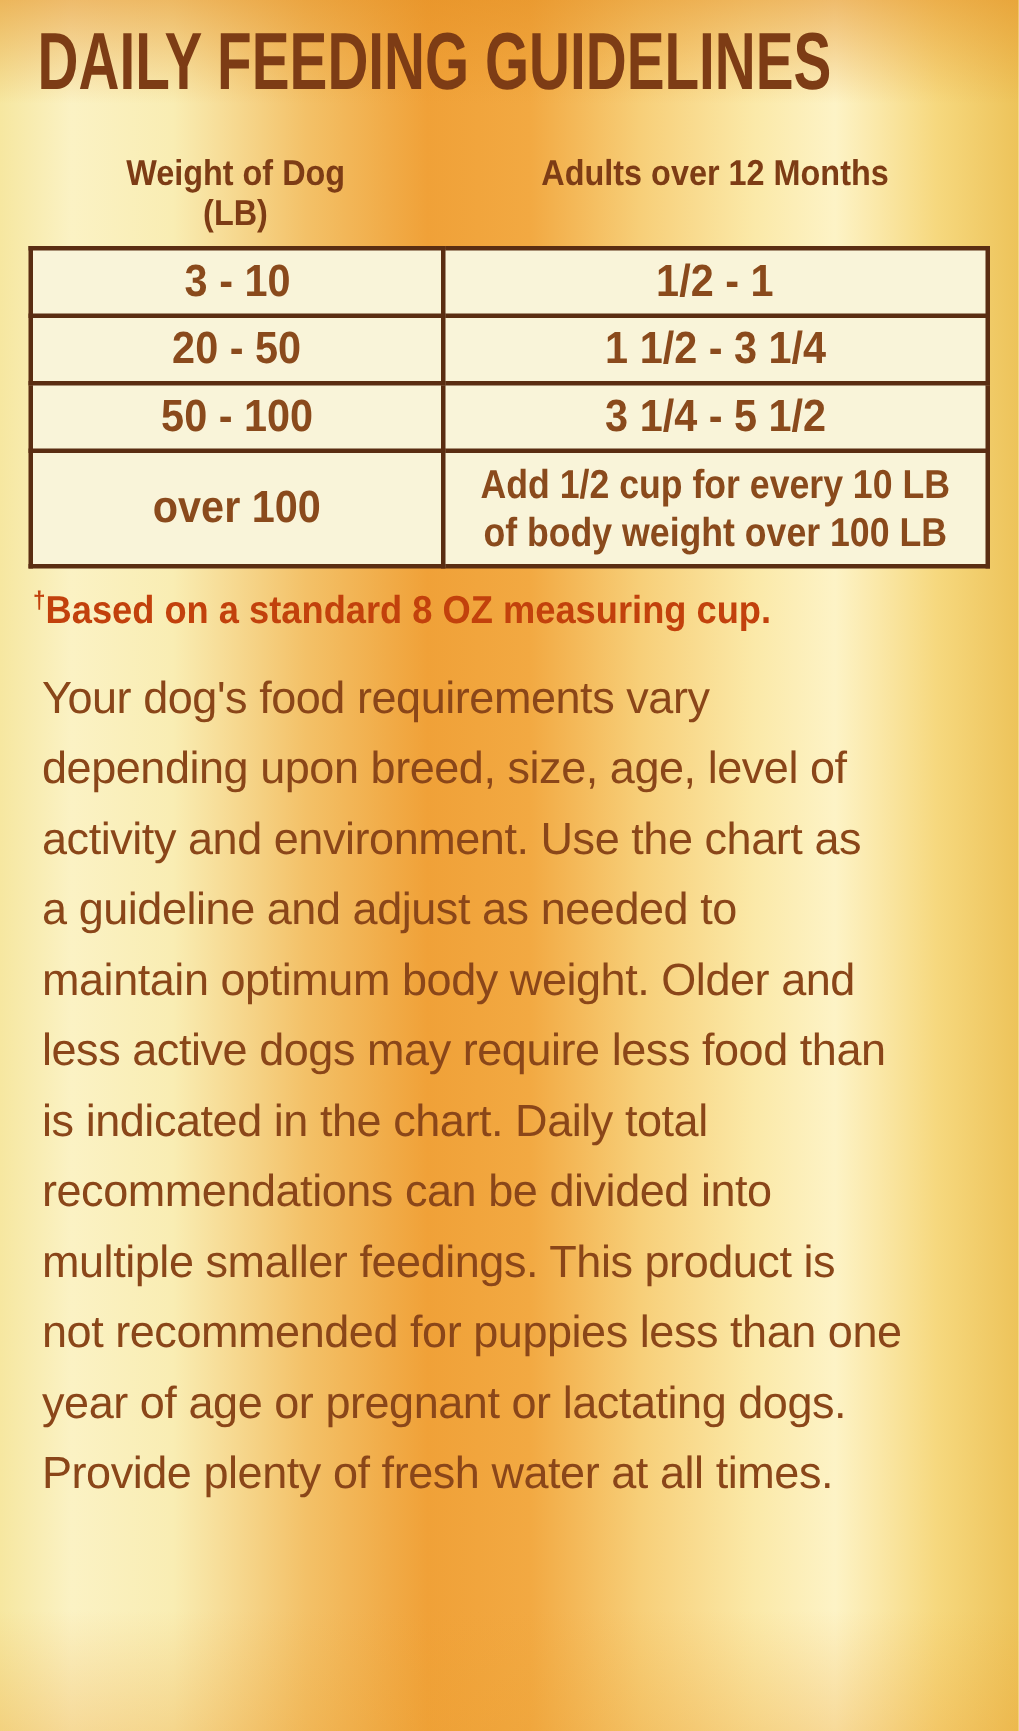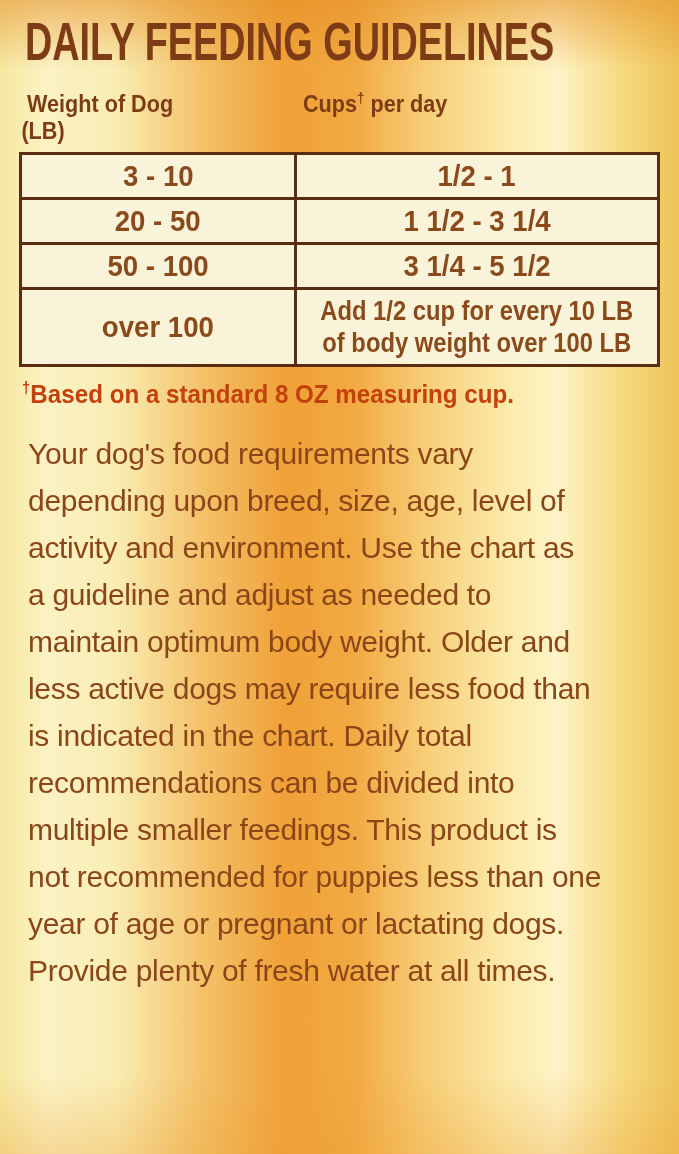--- a/index.html
+++ b/index.html
@@ -39,25 +39,26 @@
     display: inline-block;
     transform: scaleX(0.70);
     transform-origin: left center;
     letter-spacing: 0px;
   }
   .big-title-2 .squeeze { transform: scaleX(0.80); }
   .big-title-2 { margin: 46px 0 0 28px; }
 
   .col-headers {
     display: flex;
-    margin: 22px 0 0 19px;
+    margin: 34px 0 0 19px;
     width: 640px;
     font-weight: bold;
     font-size: 24px;
     line-height: 27px;
+    text-align: center;
     color: #7d3c15;
   }
   .col-headers .col1 { width: 276px; }
   .col-headers .col2 { width: 364px; }
   .col-headers .squeeze {
     display: inline-block;
     transform: scaleX(0.90);
     transform-origin: center;
     white-space: nowrap;
   }
@@ -125,21 +126,21 @@
 <div class="page">
 
   <h1 class="big-title"><span class="squeeze">DAILY FEEDING GUIDELINES</span></h1>
 
   <div class="col-headers">
     <div class="col1">
       <div><span class="squeeze">Weight of Dog</span></div>
       <div><span class="squeeze">(LB)</span></div>
     </div>
     <div class="col2">
-      <div><span class="squeeze"><span>Cups</span><sup class="dagger">†</sup><span> per day</span></span></div>
+      <div><span class="squeeze">Adults over 12 Months</span></div>
     </div>
   </div>
 
   <table class="feed-table">
     <tbody>
       <tr class="std-row">
         <td class="w-col"><span class="cell-val">3 - 10</span></td>
         <td class="c-col"><span class="cell-val">1/2 - 1</span></td>
       </tr>
       <tr class="std-row">

